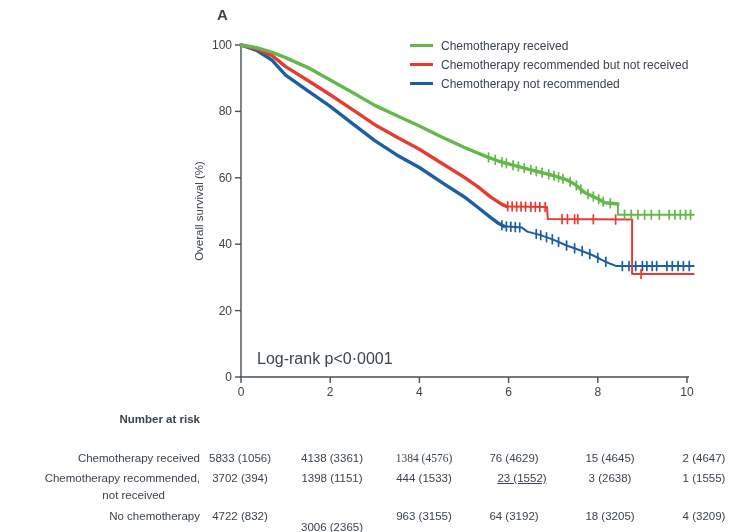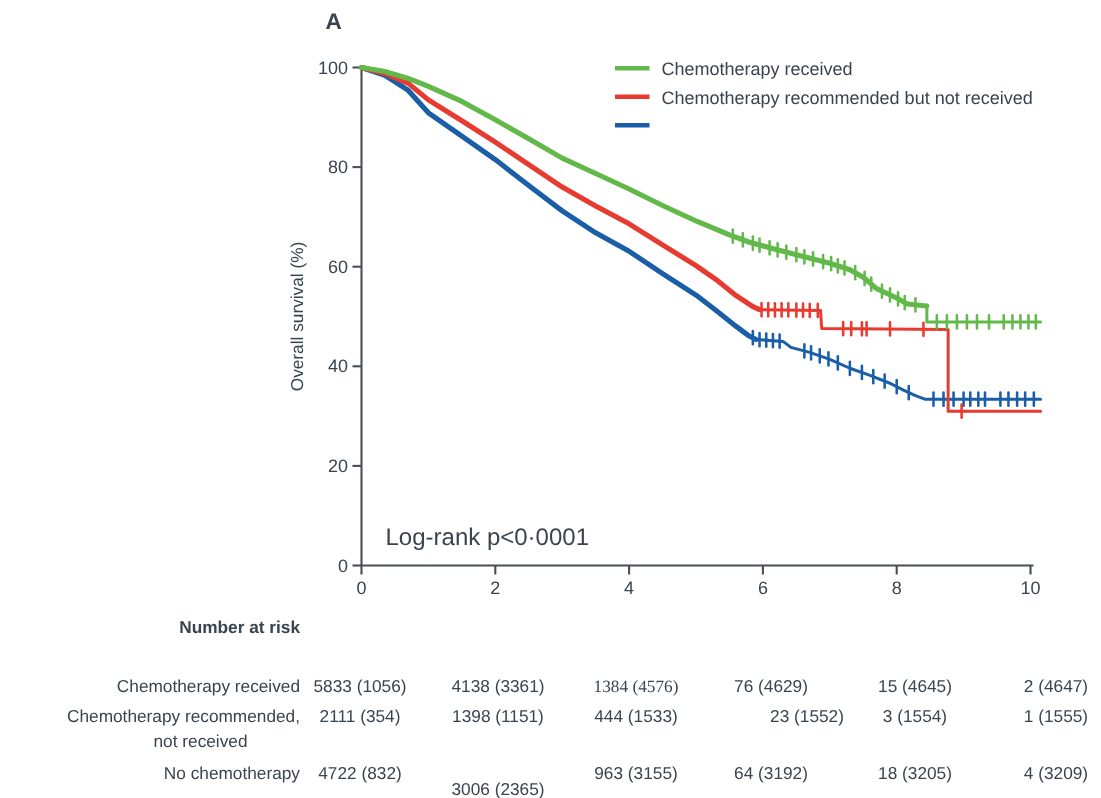--- a/index.html
+++ b/index.html
@@ -165,42 +165,43 @@
       <div class="legend-item">
         <span class="legend-swatch" style="background: rgb(98, 185, 74);"></span>
         <span class="legend-label">Chemotherapy received</span>
       </div>
       <div class="legend-item">
         <span class="legend-swatch" style="background: rgb(231, 59, 49);"></span>
         <span class="legend-label">Chemotherapy recommended but not received</span>
       </div>
       <div class="legend-item">
         <span class="legend-swatch" style="background: rgb(26, 94, 168);"></span>
+        <span class="legend-label">Chemotherapy not recommended</span>
       </div>
     </div>
 
   <div class="annotation">Log-rank p&lt;0·0001</div>
 
   <div class="risk-text bold t-right" style="left:0;top:412px;width:200px;">Number at risk</div>
 
   <div id="risk-table">
       <div class="risk-text t-right" style="left: 0px; top: 451px; width: 200px;">Chemotherapy received</div>
       <div class="risk-text t-center" style="left: 194px; top: 451px; width: 92px;">5833 (1056)</div>
       <div class="risk-text t-center" style="left: 286px; top: 451px; width: 92px;">4138 (3361)</div>
       <div class="risk-text t-center" style="left: 378px; top: 451px; width: 92px; font-family: Liberation Serif, serif;">1384 (4576)</div>
       <div class="risk-text t-center" style="left: 468px; top: 451px; width: 92px;">76 (4629)</div>
       <div class="risk-text t-center" style="left: 564px; top: 451px; width: 92px;">15 (4645)</div>
       <div class="risk-text t-center" style="left: 658px; top: 451px; width: 92px;">2 (4647)</div>
       <div class="risk-text t-right" style="left: 0px; top: 471px; width: 200px;">Chemotherapy recommended,</div>
       <div class="risk-text t-right" style="left: 0px; top: 488px; width: 200px; padding-right: 35px; box-sizing: border-box;">not received</div>
-      <div class="risk-text t-center" style="left: 194px; top: 471px; width: 92px;">2111 (354)</div>
+      <div class="risk-text t-center" style="left: 194px; top: 471px; width: 92px;">3702 (394)</div>
       <div class="risk-text t-center" style="left: 286px; top: 471px; width: 92px;">1398 (1151)</div>
       <div class="risk-text t-center" style="left: 378px; top: 471px; width: 92px;">444 (1533)</div>
-      <div class="risk-text t-center" style="left: 492px; top: 471px; width: 92px;">23 (1552)</div>
-      <div class="risk-text t-center" style="left: 564px; top: 471px; width: 92px;">3 (1554)</div>
+      <div class="risk-text t-center" style="left: 476px; top: 471px; width: 92px; text-decoration: underline;">23 (1552)</div>
+      <div class="risk-text t-center" style="left: 564px; top: 471px; width: 92px;">3 (2638)</div>
       <div class="risk-text t-center" style="left: 658px; top: 471px; width: 92px;">1 (1555)</div>
       <div class="risk-text t-right" style="left: 0px; top: 509px; width: 200px;">No chemotherapy</div>
       <div class="risk-text t-center" style="left: 194px; top: 509px; width: 92px;">4722 (832)</div>
       <div class="risk-text t-center" style="left: 286px; top: 520px; width: 92px;">3006 (2365)</div>
       <div class="risk-text t-center" style="left: 378px; top: 509px; width: 92px;">963 (3155)</div>
       <div class="risk-text t-center" style="left: 468px; top: 509px; width: 92px;">64 (3192)</div>
       <div class="risk-text t-center" style="left: 564px; top: 509px; width: 92px;">18 (3205)</div>
       <div class="risk-text t-center" style="left: 658px; top: 509px; width: 92px;">4 (3209)</div>
     </div>
 </div>

